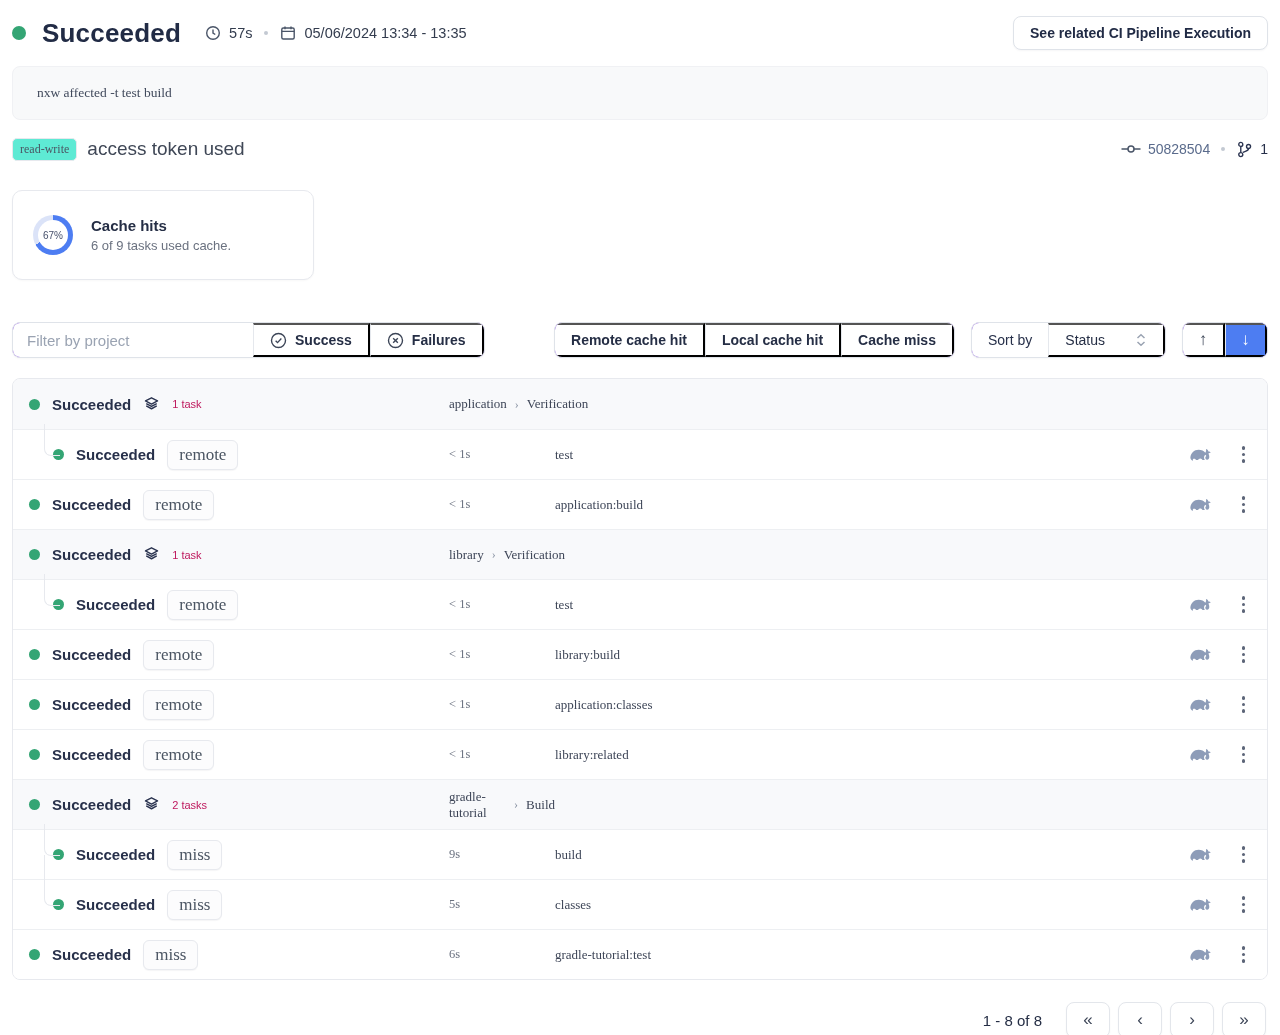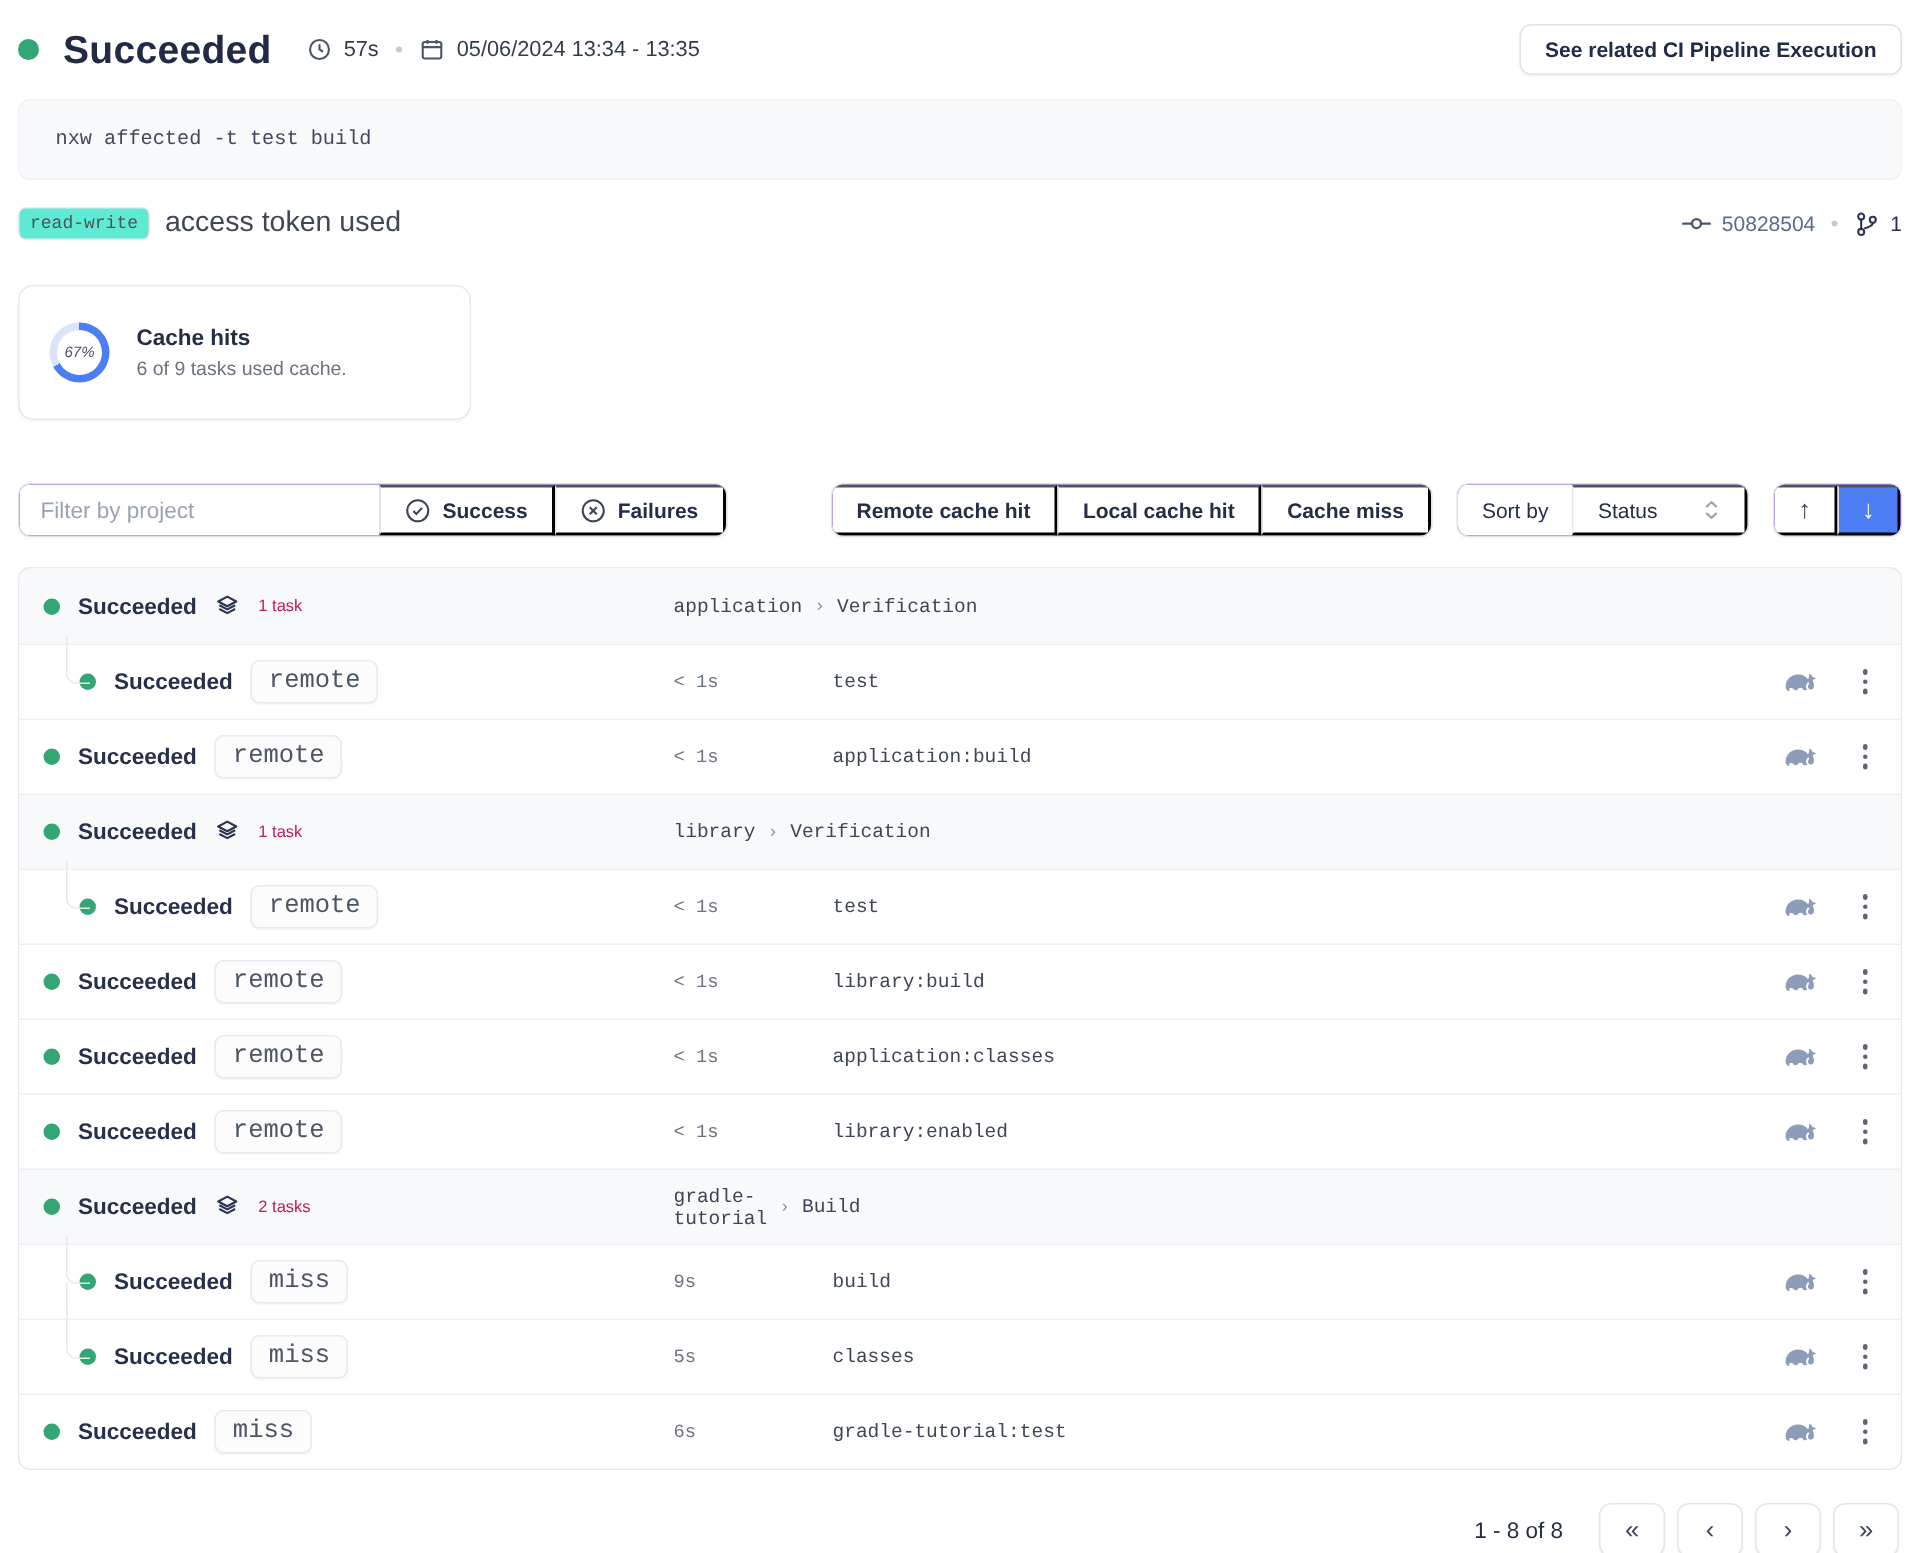--- a/index.html
+++ b/index.html
@@ -2,21 +2,21 @@
 <html><head>
 <meta charset="utf-8">
 <style>
   * { margin:0; padding:0; box-sizing:border-box; }
   html,body { background:#fff; }
   body {
     width:1280px; min-height:1035px; position:relative;
     font-family:"Liberation Sans", sans-serif;
     color:#27304a;
   }
-  .mono { font-family:Liberation Mono, monospace; }
+  .mono { font-family:Liberation Serif, serif; }
   .page { padding:0 12px 0 12px; }
 
   
   .header { display:flex; align-items:center; height:66px; }
   .status-dot { width:14px; height:14px; border-radius:50%; background:#34a574; }
   .h-title { font-size:26px; font-weight:700; color:#212b45; margin-left:16px; letter-spacing:.2px; }
   .h-meta { display:flex; align-items:center; gap:8px; margin-left:24px; color:#333c4e; font-size:14.5px; }
   .meta-icon { color:#4a5568; display:flex; align-items:center; }
   .dot-sep { width:4px; height:4px; border-radius:50%; background:#c3c9d2; margin:0 4px; }
   .h-spacer { flex:1; }
@@ -162,21 +162,21 @@
             <circle cx="11.8" cy="5.2" r="1.9"></circle>
             <path d="M4.5 5.1v5.8M11.8 7.1c0 2.6-3.4 2.6-5.4 3.6"></path>
           </svg>
       </span>
       <span class="branch-num">1</span>
     </div>
   </div>
 
   <div class="cards">
     <div class="card">
-      <div class="donut" id="cache-donut" style="background: conic-gradient(rgb(77, 125, 242) 0deg, rgb(77, 125, 242) 241.2deg, rgb(219, 227, 248) 241.2deg, rgb(219, 227, 248) 360deg); font-style: italic;">
+      <div class="donut" id="cache-donut" style="background: conic-gradient(rgb(77, 125, 242) 0deg, rgb(77, 125, 242) 241.2deg, rgb(219, 227, 248) 241.2deg, rgb(219, 227, 248) 360deg);">
         <div class="hole">
             <span>67%</span>
           </div>
       </div>
       <div class="card-text">
         <div class="t">Cache hits</div>
         <div class="s">6 of 9 tasks used cache.</div>
       </div>
     </div>
   </div>
@@ -382,21 +382,21 @@
       </div>
     </div>
       <div class="row">
       <div class="cell-status">
         <span class="dot"></span>
         <span class="st">Succeeded</span>
 
         <span class="badge mono">remote</span>
       </div>
       <div class="cell-dur mono">&lt; 1s</div>
-      <div class="cell-name mono">library:enabled</div>
+      <div class="cell-name mono">library:related</div>
       <div class="cell-actions">
         <span class="gradle">
           <svg width="22" height="15" viewBox="0 0 24 16" fill="currentColor">
               <path d="M3.2 14.8c-1.7-.2-2.9-1.7-2.8-3.4C.7 6.4 4.5 2.8 9.4 2.8c3.2 0 5.8 1.3 7.3 3.4.7-1 1.2-2.6.7-4.1 1.3.3 2.4 1.3 2.7 2.6.9-.1 2 .3 2.5 1.1-1 .1-2 .6-2.5 1.5.7 1.2 1.1 2.7.9 4.1-.1 1.4-1.2 2.4-2.5 2.2-1.1-.2-1.9-1.2-1.8-2.4.1-.7.5-1.3 1.1-1.7l-.9-1.1c-1 .7-1.6 1.9-1.6 3.1 0 1 .4 1.8 1 2.5l-2.7.1c-.3-1-1.3-1.8-2.4-1.8s-2.1.8-2.4 1.8l-2.2-.1c-.3-.9-1.1-1.5-2-1.5-.5 0-.9.1-1.4.3z"></path>
             </svg>
         </span>
         <span class="kebab">
             <i></i>
             <i></i>
             <i></i>

